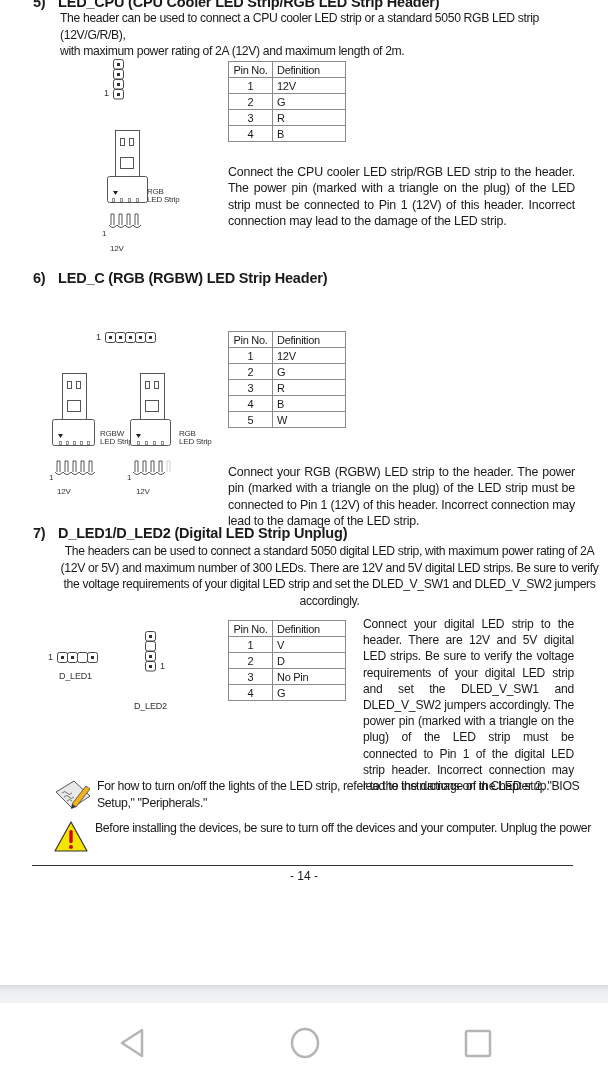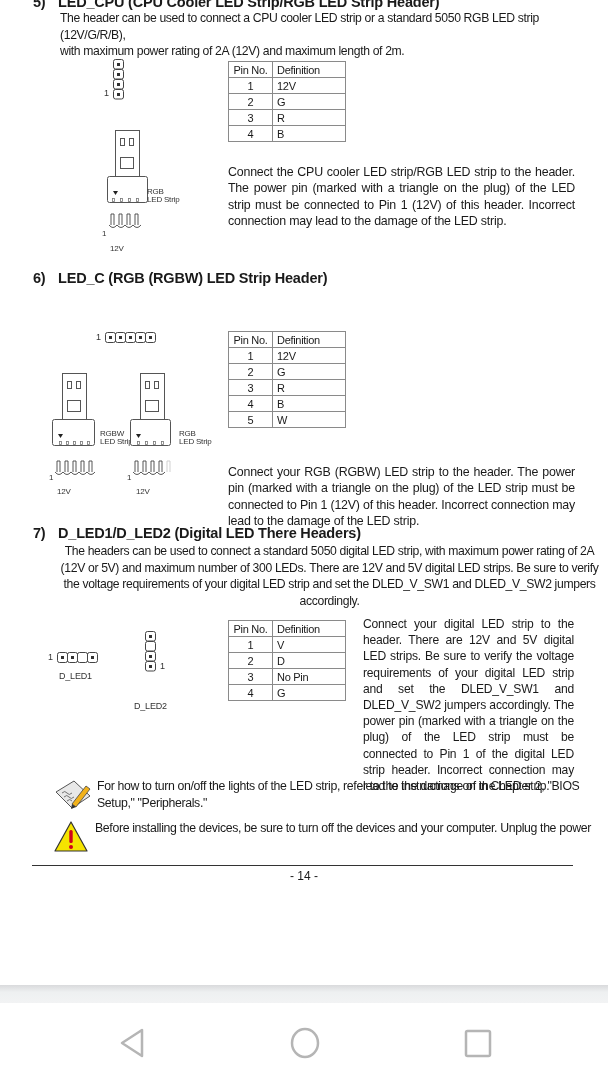--- a/index.html
+++ b/index.html
@@ -204,21 +204,21 @@
         </tr>
     <tr>
           <td class="no">5</td>
           <td class="def">W</td>
         </tr>
   </tbody>
     </table>
   <div class="abs desc" style="left:228px; top:443px; width:347px;margin-top:21px;">Connect your RGB (RGBW) LED strip to the header. The power pin (marked with a triangle on the plug) of the LED strip must be connected to Pin 1 (12V) of this header. Incorrect connection may lead to the damage of the LED strip.</div>
 
   <div class="abs sec-title" style="left:33px; top:525px;">
-    <span class="num">7)</span><span>D_LED1/D_LED2 (Digital LED There Headers)</span>
+    <span class="num">7)</span><span>D_LED1/D_LED2 (Digital LED Strip Unplug)</span>
   </div>
   <div class="abs body" style="left:57px; top:543px; width:545px;text-align:center;">
     <div>The headers can be used to connect a standard 5050 digital LED strip, with maximum power rating of 2A</div>
     <div>(12V or 5V) and maximum number of 300 LEDs. There are 12V and 5V digital LED strips. Be sure to verify</div>
     <div>the voltage requirements of your digital LED strip and set the DLED_V_SW1 and DLED_V_SW2 jumpers</div>
     <div>accordingly.</div>
   </div>
 
   <div class="abs" style="left:45px; top:630px; width:180px; height:80px;">
     <span class="abs small" style="left:3px; top:22px;">1</span>

